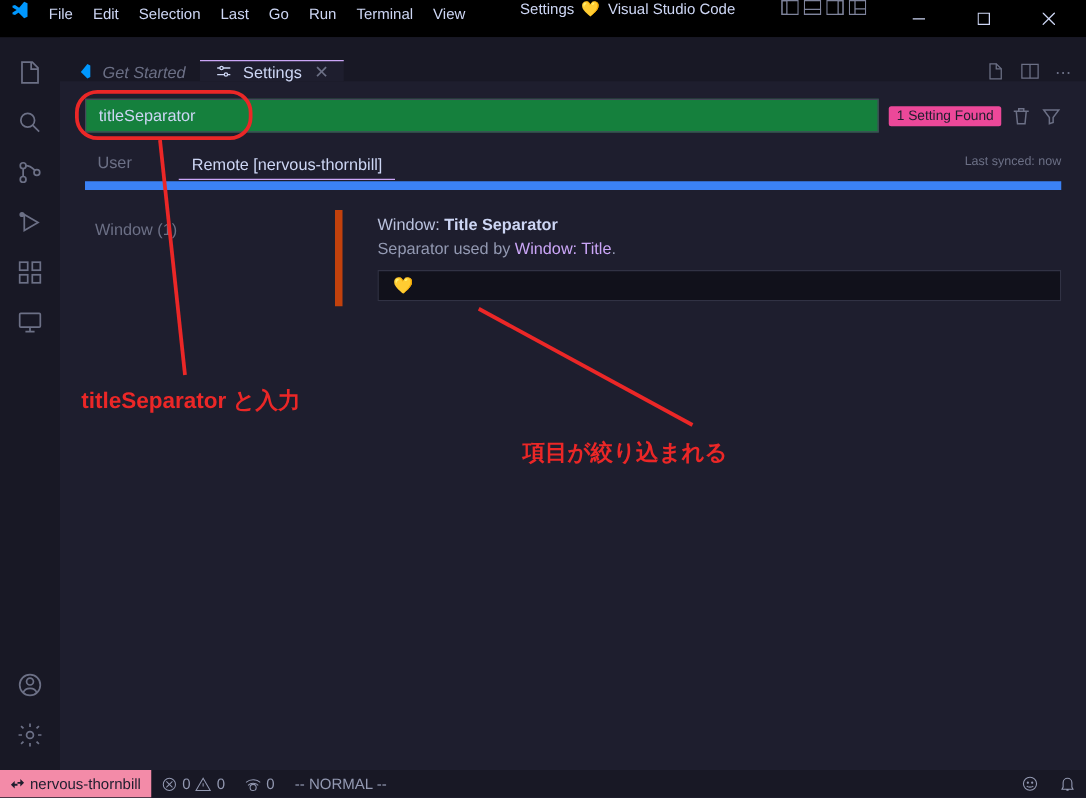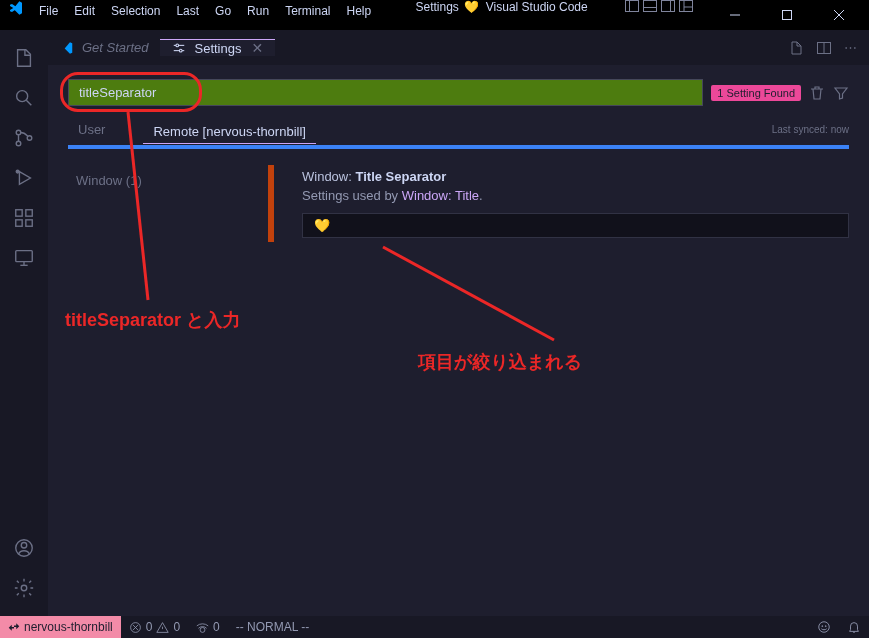--- a/index.html
+++ b/index.html
@@ -44,21 +44,21 @@
       color: #6c7086;
       cursor: pointer;
     }
     .activity-icon svg { width: 22px; height: 22px; }
     .activity-bottom { margin-top: auto; margin-bottom: 8px; }
     
     .editor { flex: 1; display: flex; flex-direction: column; background: #1e1e2e; }
     .tab-bar {
       height: 35px;
       display: flex;
-      align-items: center;
+      align-items: flex-end;
       background: #181825;
     }
     .tab {
       display: flex; align-items: center;
       padding: 0 12px;
       gap: 6px;
       font-size: 13px;
       cursor: pointer;
       color: #6c7086;
       font-style: italic;
@@ -70,40 +70,40 @@
       font-style: normal;
     }
     .tab .tab-icon { width: 16px; height: 16px; display: flex; align-items: center; }
     .tab-close { color: #6c7086; font-size: 14px; margin-left: 4px; }
     .tab-actions { margin-left: auto; display: flex; align-items: center; gap: 12px; padding-right: 12px; color: #6c7086; }
     
     .settings-body { flex: 1; padding: 14px 20px; overflow: hidden; }
     .search-row { display: flex; align-items: center; gap: 8px; margin-bottom: 12px; }
     .search-input {
       flex: 1;
-      background: #4d7c0f;
+      background: #15803d;
       border: 1px solid #45475a;
       color: #cdd6f4;
       padding: 5px 10px;
       font-size: 13px;
       font-family: inherit;
       outline: none;
     }
     .badge-found {
       background: #ec4899;
       color: #1e1e2e;
       font-size: 11px;
       padding: 2px 6px;
       border-radius: 2px;
     }
     .search-actions { display: flex; gap: 8px; color: #6c7086; }
     .scope-row {
       display: flex;
       align-items: center;
-      border-bottom: 4px solid #3b82f6;
+      border-bottom: 7px solid #3b82f6;
       font-size: 13px;
       padding-bottom: 4px;
       gap: 28px;
     }
     .scope-tab { padding: 4px 10px; cursor: pointer; color: #6c7086; }
     .scope-tab.active { color: #cdd6f4; border-bottom: 1px solid #cba6f7; margin-bottom: -5px; }
     .sync-status { margin-left: auto; color: #6c7086; font-size: 10px; }
     .results { display: flex; margin-top: 16px; }
     .toc { width: 180px; padding-top: 4px; }
     .toc-item { color: #6c7086; font-size: 13px; padding: 4px 8px; cursor: pointer; }
@@ -169,21 +169,21 @@
       </svg>
   </span>
   <div class="menu">
     <span class="menu-item">File</span>
     <span class="menu-item">Edit</span>
     <span class="menu-item">Selection</span>
     <span class="menu-item">Last</span>
     <span class="menu-item">Go</span>
     <span class="menu-item">Run</span>
     <span class="menu-item">Terminal</span>
-    <span class="menu-item">Help</span>
+    <span class="menu-item">View</span>
   </div>
   <div class="title-center">
     <span>Settings</span>
     <span class="heart">💛</span>
     <span>Visual Studio Code</span>
   </div>
   <div class="layout-icons">
     <span>
         <svg width="14" height="12" viewBox="0 0 14 12">
           <rect x="0.5" y="0.5" width="13" height="11" fill="none" stroke="#7f849c"></rect>
@@ -356,21 +356,21 @@
       <div class="results">
         <div class="toc">
           <div class="toc-item">Window (1)</div>
         </div>
         <div class="setting-detail">
           <div class="setting-title">
             <span class="cat">Window:</span>
             <span class="name">Title Separator</span>
           </div>
           <div class="setting-desc">
-            <span>Settings used by </span><a href="#">Window: Title</a><span>.</span>
+            <span>Separator used by </span><a href="#">Window: Title</a><span>.</span>
           </div>
           <input class="setting-input" value=" 💛 " style="">
         </div>
       </div>
     </div>
   </div>
 </div>
 
 <div class="status-bar">
   <div class="status-remote">

